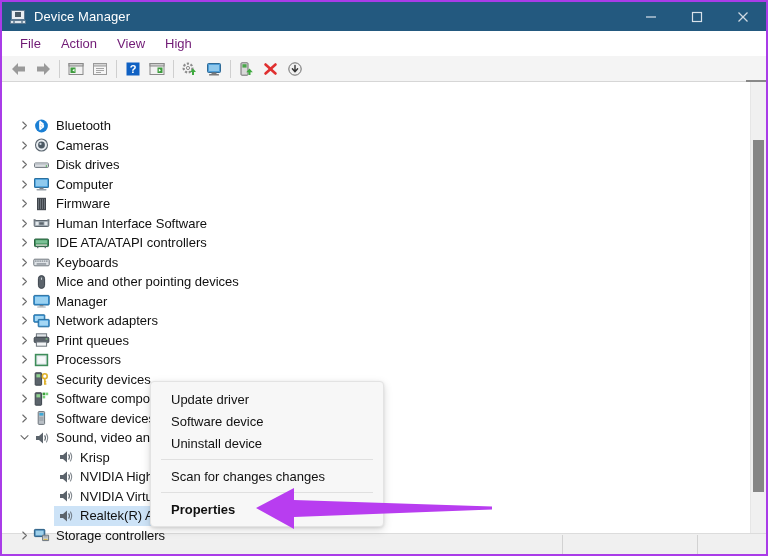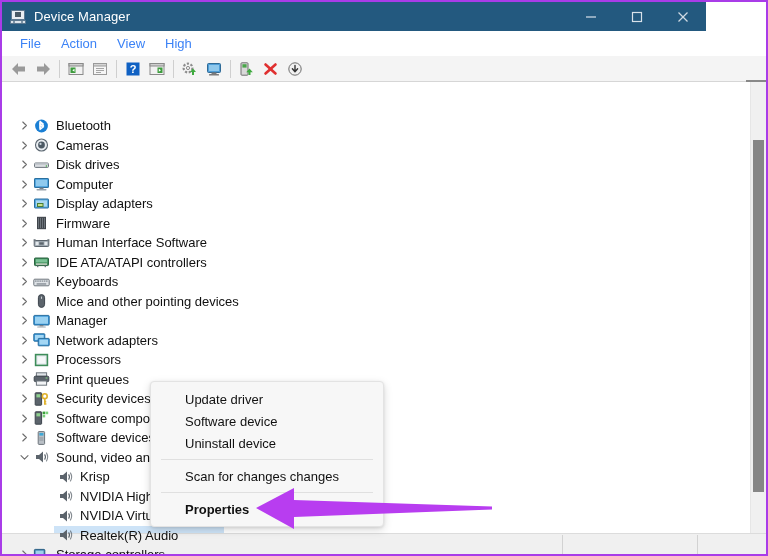--- a/index.html
+++ b/index.html
@@ -24,21 +24,21 @@
     box-sizing: border-box;
     border: 2px solid #a93ce8;
     background: #ffffff;
     overflow: hidden;
   }
 
   
   #titlebar {
     position: absolute;
     left: 0; top: 0;
-    width: 704px;
+    width: 764px;
     height: 29px;
     background: #23597f;
     display: flex;
     align-items: center;
   }
   #app-icon {
     width: 16px; height: 16px;
     margin-left: 8px; margin-right: 8px;
     position: relative;
     flex: none;
@@ -104,21 +104,21 @@
     width: 764px;
     height: 25px;
     background: #ffffff;
     display: flex;
     align-items: center;
     padding-left: 8px;
     box-sizing: border-box;
   }
   .menu-item {
     font-size: 13px;
-    color: #3b82f6;
+    color: #701a75;
     padding: 3px 10px;
     white-space: nowrap;
   }
 
   
   #toolbar {
     position: absolute;
     left: 0; top: 54px;
     width: 764px;
     height: 26px;
@@ -257,21 +257,21 @@
     border-radius: 4px;
     box-shadow: 0 3px 10px rgba(0,0,0,0.14), 0 1px 3px rgba(0,0,0,0.10);
     padding: 6px 0 6px 0;
     box-sizing: border-box;
     z-index: 40;
   }
   .ctx-item {
     height: 22px;
     display: flex;
     align-items: center;
-    padding-left: 34px;
+    padding-left: 20px;
     font-size: 13px;
     color: #111111;
     white-space: nowrap;
   }
   .ctx-item.bold { font-weight: bold; }
   .ctx-sep {
     height: 1px;
     background: #e0e0e0;
     margin: 5px 10px 5px 10px;
   }
@@ -487,36 +487,20 @@
           <span class="row-label">Computer</span>
         </div>
         <div class="row">
           <span class="chev">
             <svg width="9" height="9" viewBox="0 0 9 9">
               <path d="M2.8 1 L6.4 4.5 L2.8 8" fill="none" stroke="#6c6c6c" stroke-width="1.1" stroke-linecap="round" stroke-linejoin="round"></path>
             </svg>
           </span>
           <span class="dev-icon">
             <svg width="17" height="16" viewBox="0 0 17 16">
-              <rect x="1.5" y="3" width="14" height="9" rx="0.6" fill="#58a9de" stroke="#2a6f9e"></rect>
-              <rect x="3" y="4.4" width="11" height="6.2" fill="#a8d8f2"></rect>
-              <rect x="4" y="7" width="6.5" height="4" fill="#4a7e35"></rect>
-              <rect x="5" y="8" width="4.5" height="2" fill="#c6e08c"></rect>
-            </svg>
-          </span>
-          <span class="row-label">Display adapters</span>
-        </div>
-        <div class="row">
-          <span class="chev">
-            <svg width="9" height="9" viewBox="0 0 9 9">
-              <path d="M2.8 1 L6.4 4.5 L2.8 8" fill="none" stroke="#6c6c6c" stroke-width="1.1" stroke-linecap="round" stroke-linejoin="round"></path>
-            </svg>
-          </span>
-          <span class="dev-icon">
-            <svg width="17" height="16" viewBox="0 0 17 16">
               <rect x="4" y="1.8" width="9" height="12.4" fill="#3f444a"></rect>
               <rect x="5" y="2.8" width="7" height="10.4" fill="#6d747b"></rect>
               <line x1="6.5" y1="2.8" x2="6.5" y2="13.2" stroke="#3f444a"></line>
               <line x1="8.5" y1="2.8" x2="8.5" y2="13.2" stroke="#3f444a"></line>
               <line x1="10.5" y1="2.8" x2="10.5" y2="13.2" stroke="#3f444a"></line>
             </svg>
           </span>
           <span class="row-label">Firmware</span>
         </div>
         <div class="row">
@@ -621,41 +605,41 @@
           <span class="row-label">Network adapters</span>
         </div>
         <div class="row">
           <span class="chev">
             <svg width="9" height="9" viewBox="0 0 9 9">
               <path d="M2.8 1 L6.4 4.5 L2.8 8" fill="none" stroke="#6c6c6c" stroke-width="1.1" stroke-linecap="round" stroke-linejoin="round"></path>
             </svg>
           </span>
           <span class="dev-icon">
             <svg width="17" height="16" viewBox="0 0 17 16">
-              <rect x="2.6" y="2.6" width="11.8" height="10.8" fill="#e9edf0" stroke="#3e8d5a" stroke-width="1.6"></rect>
-              <rect x="5" y="5" width="7" height="6" fill="#f6f8f9"></rect>
-            </svg>
-          </span>
-          <span class="row-label">Processors</span>
-        </div>
-        <div class="row">
-          <span class="chev">
-            <svg width="9" height="9" viewBox="0 0 9 9">
-              <path d="M2.8 1 L6.4 4.5 L2.8 8" fill="none" stroke="#6c6c6c" stroke-width="1.1" stroke-linecap="round" stroke-linejoin="round"></path>
-            </svg>
-          </span>
-          <span class="dev-icon">
-            <svg width="17" height="16" viewBox="0 0 17 16">
               <rect x="3.4" y="1.8" width="10.2" height="3.6" fill="#e0e4e8" stroke="#6d757c"></rect>
               <rect x="1.2" y="5.2" width="14.6" height="5.4" rx="1.2" fill="#5c646c" stroke="#3c444c"></rect>
               <rect x="12.6" y="6.4" width="1.8" height="1.2" fill="#7fc87f"></rect>
               <rect x="3.4" y="10" width="10.2" height="4.2" fill="#f2f4f6" stroke="#6d757c"></rect>
             </svg>
           </span>
           <span class="row-label">Print queues</span>
+        </div>
+        <div class="row">
+          <span class="chev">
+            <svg width="9" height="9" viewBox="0 0 9 9">
+              <path d="M2.8 1 L6.4 4.5 L2.8 8" fill="none" stroke="#6c6c6c" stroke-width="1.1" stroke-linecap="round" stroke-linejoin="round"></path>
+            </svg>
+          </span>
+          <span class="dev-icon">
+            <svg width="17" height="16" viewBox="0 0 17 16">
+              <rect x="2.6" y="2.6" width="11.8" height="10.8" fill="#e9edf0" stroke="#3e8d5a" stroke-width="1.6"></rect>
+              <rect x="5" y="5" width="7" height="6" fill="#f6f8f9"></rect>
+            </svg>
+          </span>
+          <span class="row-label">Processors</span>
         </div>
         <div class="row">
           <span class="chev">
             <svg width="9" height="9" viewBox="0 0 9 9">
               <path d="M2.8 1 L6.4 4.5 L2.8 8" fill="none" stroke="#6c6c6c" stroke-width="1.1" stroke-linecap="round" stroke-linejoin="round"></path>
             </svg>
           </span>
           <span class="dev-icon">
             <svg width="17" height="16" viewBox="0 0 17 16">
               <rect x="2.2" y="1.8" width="6.4" height="12.4" rx="0.6" fill="#5c646c" stroke="#3c444c"></rect>

